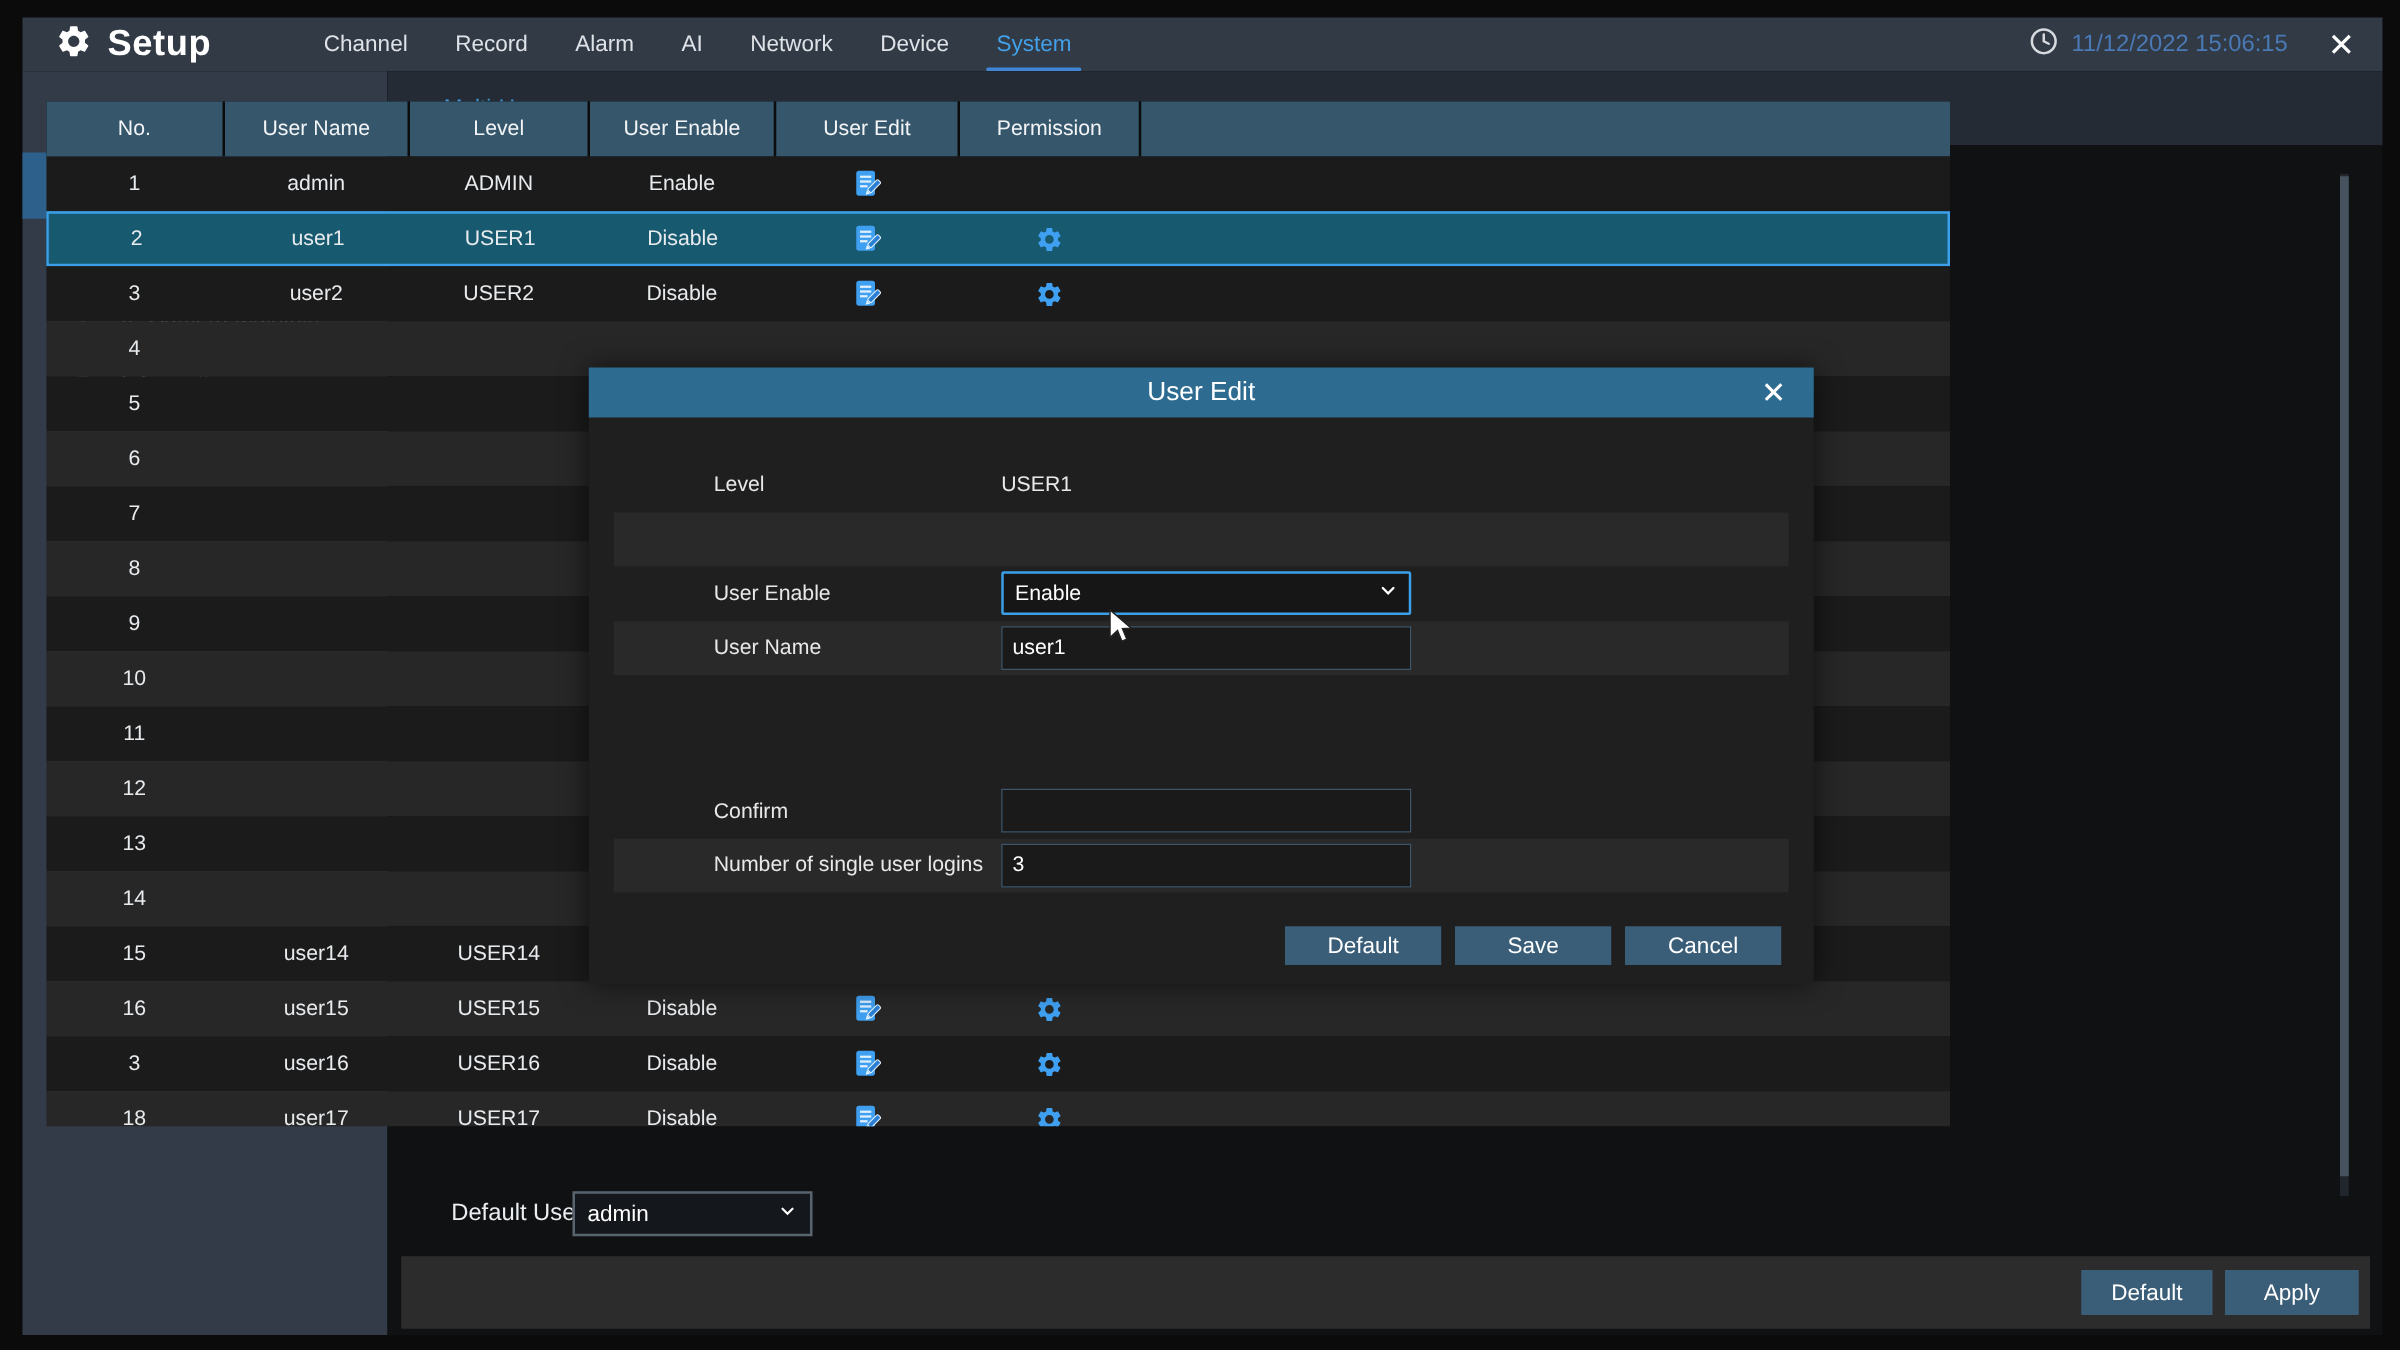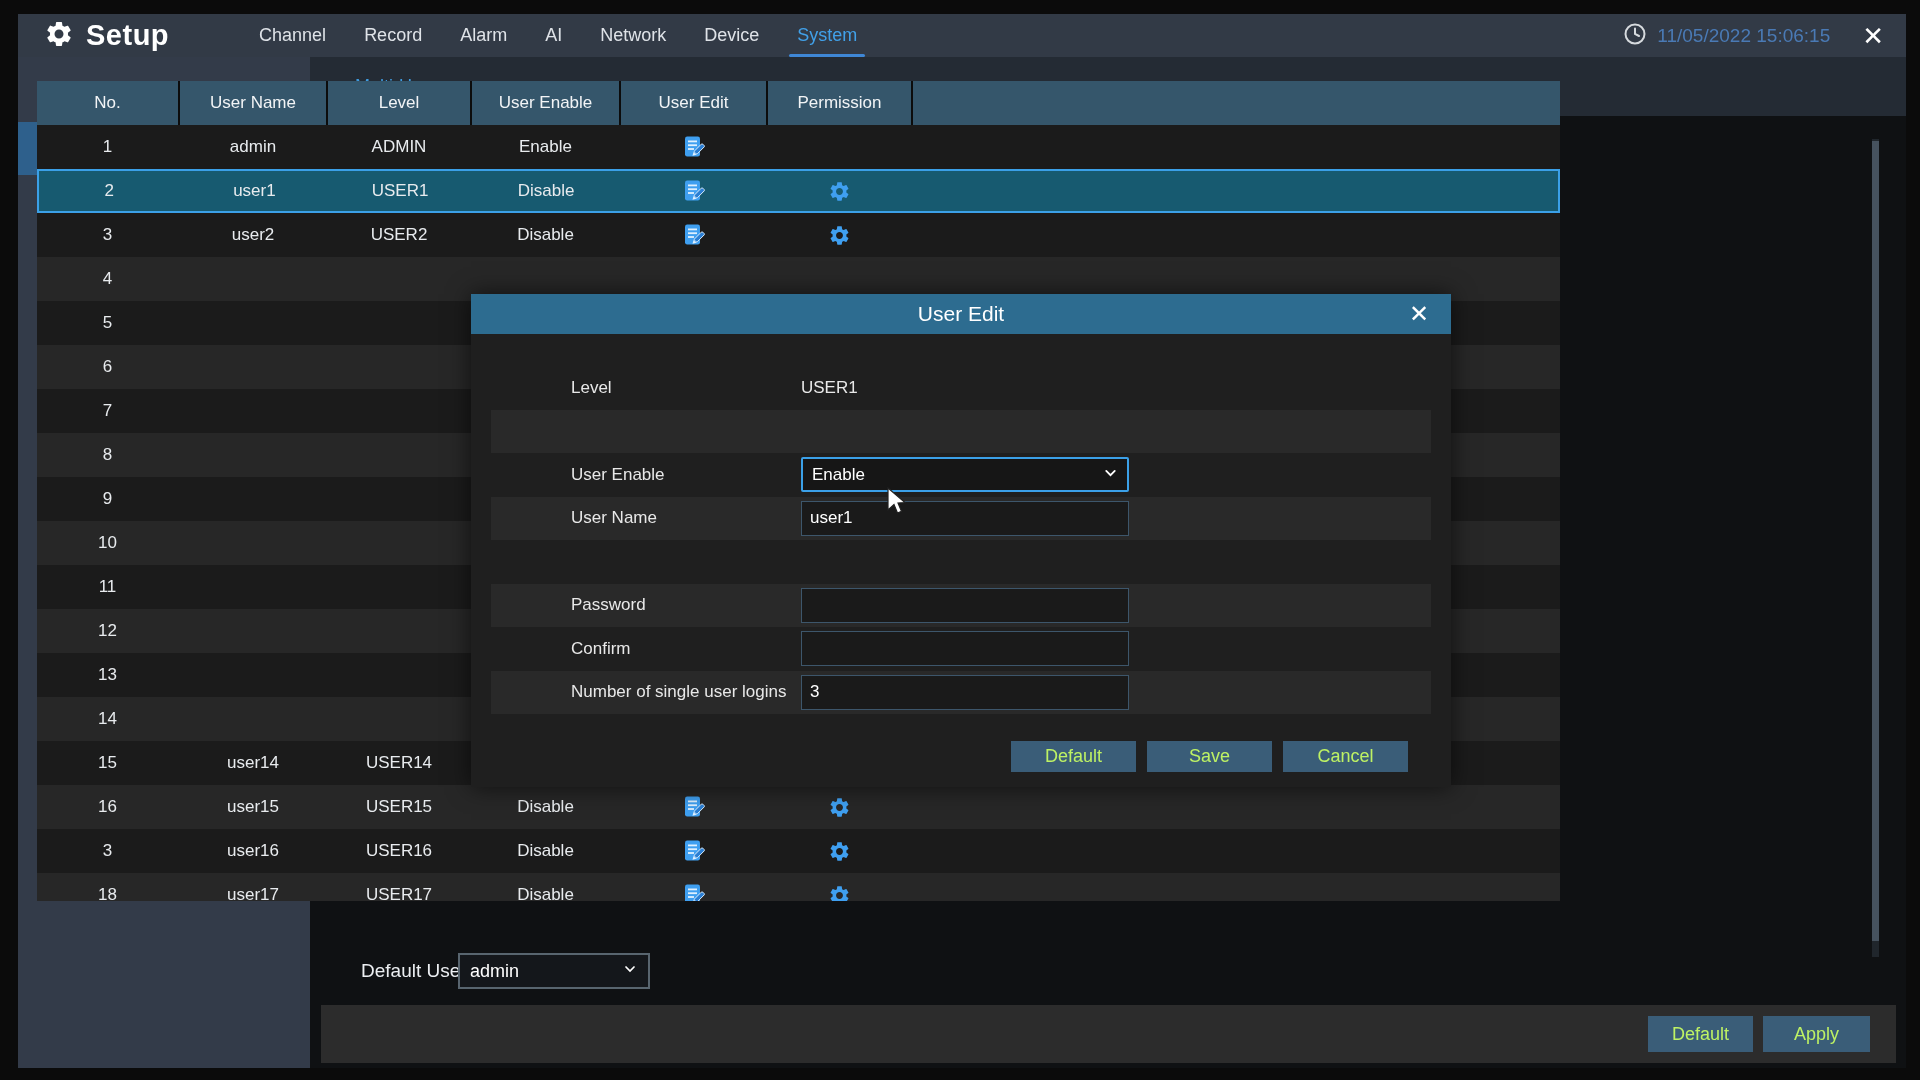--- a/index.html
+++ b/index.html
@@ -51,22 +51,22 @@
   .scrollbar { position:absolute; left:1872px; top:139px; width:7px; height:818px;
                background:#20262c; }
   .scroll-thumb { position:absolute; left:0; top:2px; width:7px; height:800px; background:#46525e; }
 
   
   .default-user-label { position:absolute; left:361px; top:960px; font-size:19px; color:#eceff2; }
   .dropdown { background:#14171b; border:2px solid #58656f; display:flex; align-items:center;
               justify-content:space-between; padding:0 10px; font-size:18px; color:#fff; }
   .dd-default-user { position:absolute; left:458px; top:953px; width:192px; height:36px; }
   .footer { position:absolute; left:321px; top:1005px; width:1575px; height:58px; background:#2c2c2c; }
-  .btn { background:#3a5d78; color:#bef264; font-size:18px; display:flex; align-items:center;
-         justify-content:center; border:none; }
+  .btn { background:#3a5d78; color:#ffffff; font-size:18px; display:flex; align-items:center;
+         justify-content:center; border:none;margin-left:17px; }
   .btn-footer-default { position:absolute; left:1648px; top:1016px; width:105px; height:36px; }
   .btn-footer-apply   { position:absolute; left:1763px; top:1016px; width:107px; height:36px; }
 
   
   .modal { position:absolute; left:471px; top:294px; width:980px; height:493px;
            background:#1f1f1f; box-shadow:0 0 22px rgba(0,0,0,.6); z-index:10; }
   .modal-titlebar { position:absolute; left:0; top:0; width:100%; height:40px; background:#2d6c90;
                     display:flex; align-items:center; justify-content:center; }
   .modal-title { font-size:21px; color:#fff; }
   .modal-close { position:absolute; right:22px; top:6px; font-size:24px; color:#fff; }
@@ -112,21 +112,21 @@
         <div class="menu-item">Device</div>
         <div class="menu-item active">System</div>
       </div>
     <div class="topbar-right">
       <span>
         <svg width="24" height="24" viewBox="0 0 24 24">
             <circle cx="12" cy="12" r="9.5" fill="none" stroke="#d6dade" stroke-width="2"></circle>
             <path d="M12 6.5 V12 L16 14" fill="none" stroke="#d6dade" stroke-width="2" stroke-linecap="round"></path>
           </svg>
       </span>
-      <span class="datetime">11/05/2022 15:06:15</span>
+      <span class="datetime">11/12/2022 15:06:15</span>
       <span class="close-x">✕</span>
     </div>
   </div>
 
   <div class="sidebar" id="sidebar">
       <div class="side-item">
         <span><svg width="17" height="17" viewBox="0 0 24 24">
             <path d="M12 2 L21 9 L12 22 L3 9 Z" fill="#6f7884"></path>
             <path d="M3 9 L21 9" stroke="#00000055" stroke-width="1.2"></path>
           </svg></span>
@@ -487,24 +487,20 @@
         </span>
       </div>
     </div>
 
     <div class="m-row light" style="top:202.5px">
       <span class="m-label">User Name</span>
       <input class="m-input" value="user1" style="">
     </div>
 
 
-    <div class="m-row light" style="top:289.5px">
-      <span class="m-label">Password</span>
-      <input type="password" class="m-input" value="" style="">
-    </div>
 
     <div class="m-row" style="top:333px">
       <span class="m-label">Confirm</span>
       <input type="password" class="m-input" value="" style="">
     </div>
 
     <div class="m-row light" style="top:376.5px">
       <span class="m-label">Number of single user logins</span>
       <input class="m-input" value="3" style="">
     </div>

